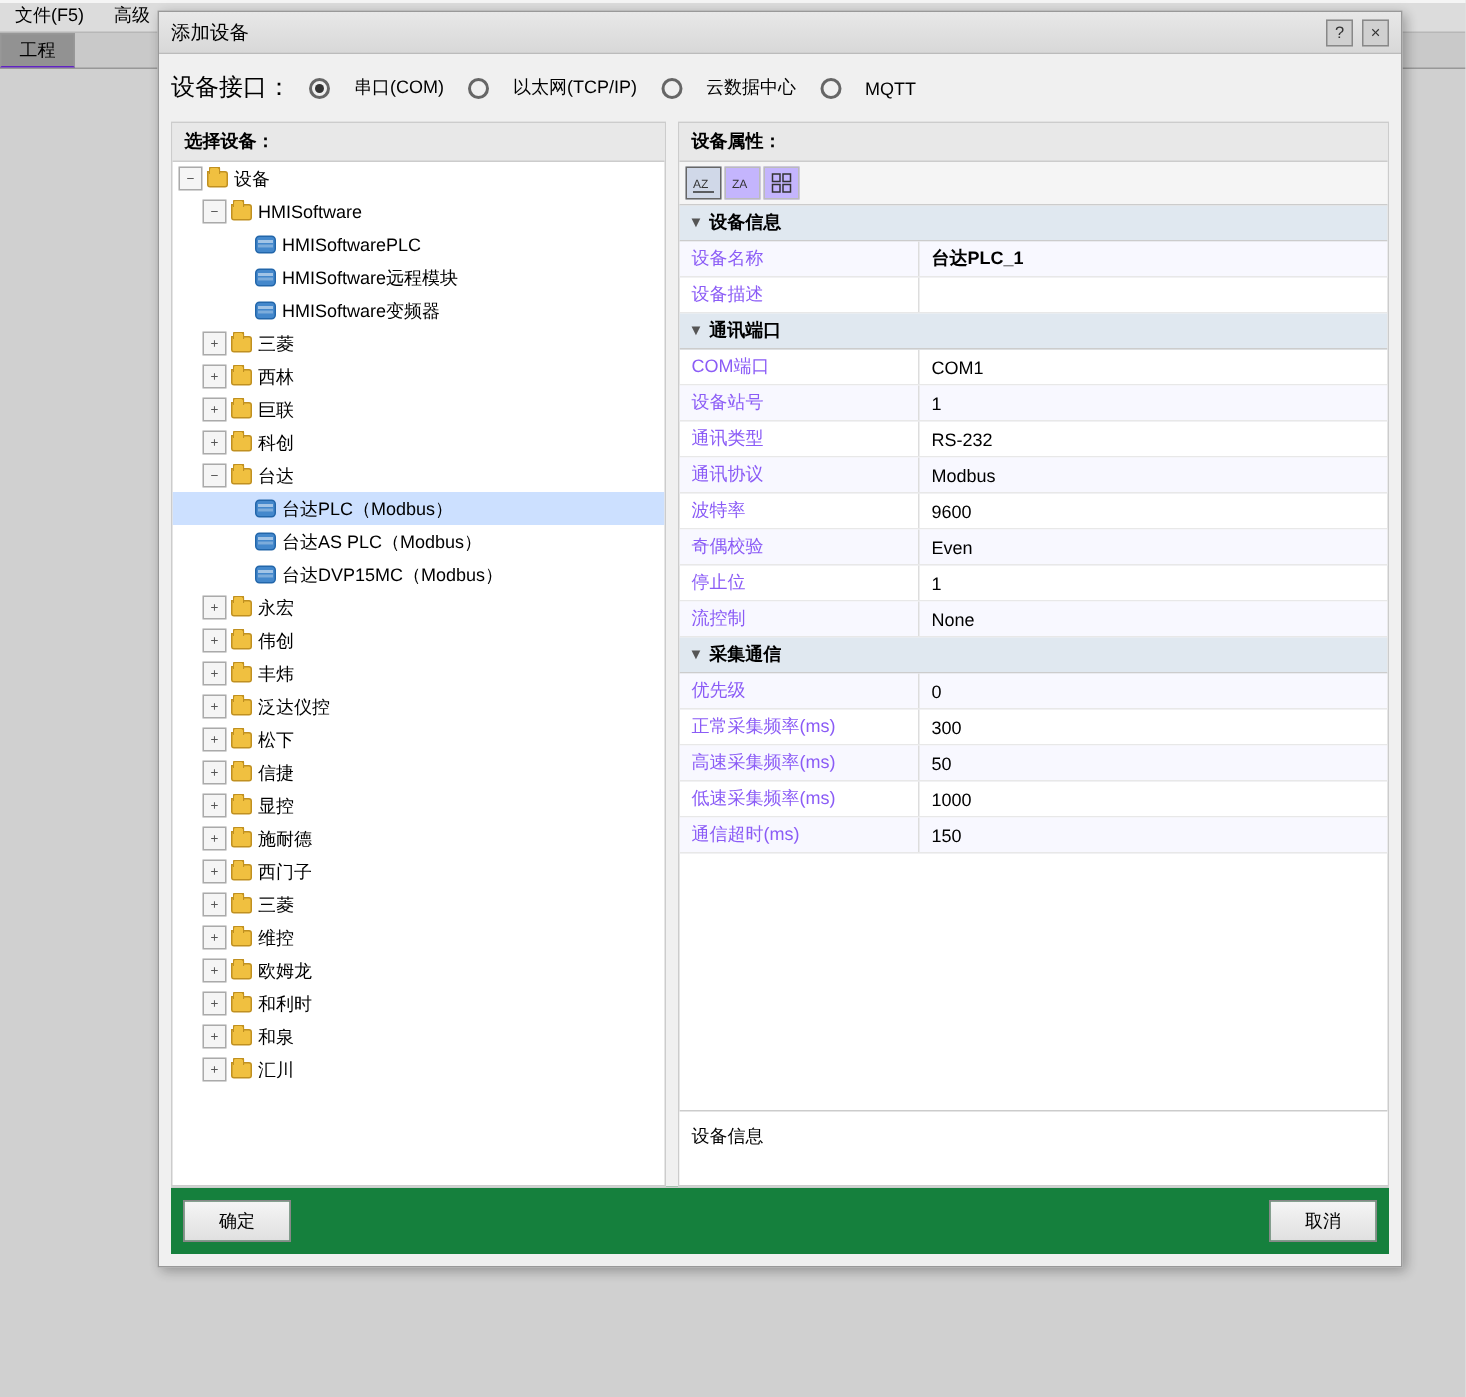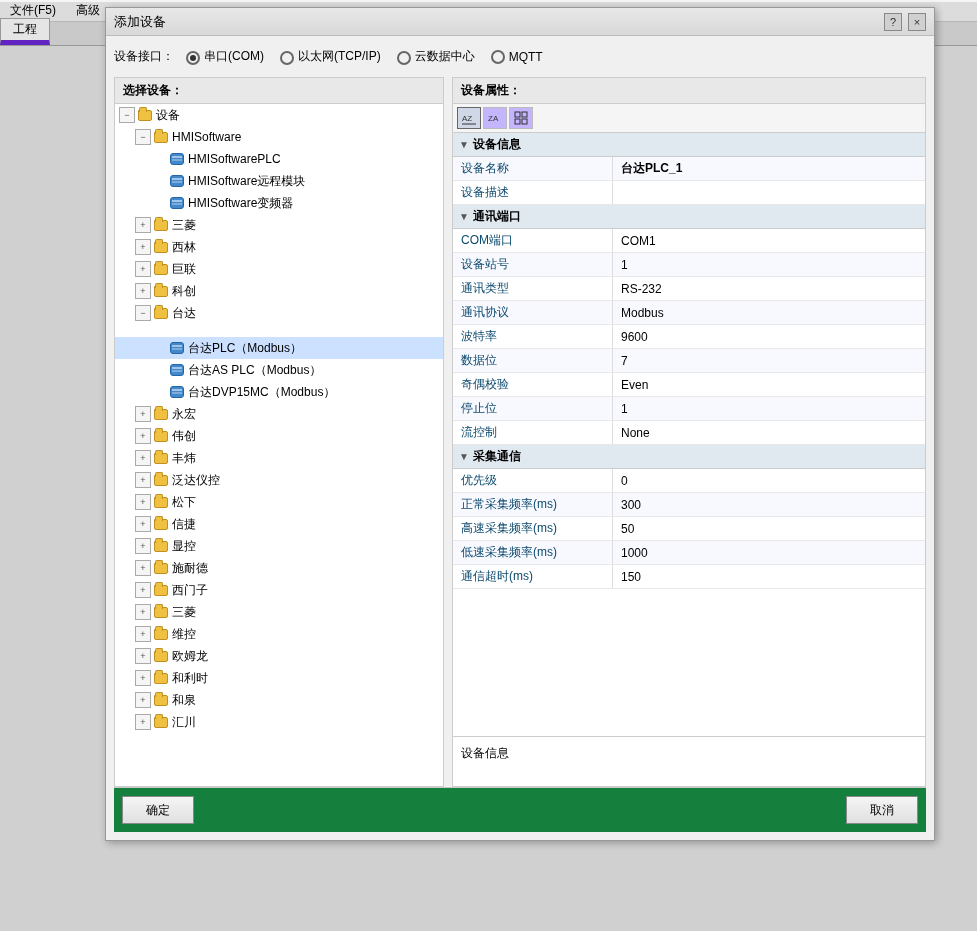--- a/index.html
+++ b/index.html
@@ -79,32 +79,32 @@
 
     
     .interface-row {
       display: flex;
       align-items: center;
       gap: 4px;
       margin-bottom: 8px;
       padding: 4px 0;
     }
     .interface-label {
-      font-size: 12px;
+      font-size: 16px;
       margin-right: 8px;
     }
     .radio-group {
       display: flex;
       gap: 16px;
       align-items: center;
     }
     .radio-item {
       display: flex;
-      align-items: flex-end;
-      gap: 4px;
+      align-items: center;
+      gap: 16px;
       cursor: pointer;
     }
     .radio-circle {
       width: 14px;
       height: 14px;
       border-radius: 50%;
       border: 2px solid #666;
       display: flex;
       align-items: center;
       justify-content: center;
@@ -153,21 +153,20 @@
       display: flex;
       align-items: center;
       padding: 2px 4px;
       cursor: pointer;
       white-space: nowrap;
       font-size: 12px;
       height: 22px;
     }
     .tree-item.selected {
       background: #cce0ff;
-      margin-top: 13px;
     }
     .tree-expander {
       width: 16px;
       height: 16px;
       display: flex;
       align-items: center;
       justify-content: center;
       font-size: 9px;
       color: #555;
       border: 1px solid #aaa;
@@ -290,21 +289,21 @@
       align-items: center;
     }
     .prop-row:nth-child(even) {
       background: #f8f8ff;
     }
     .prop-key {
       width: 160px;
       padding: 3px 8px;
       border-right: 1px solid #ddd;
       font-size: 12px;
-      color: #0c4a6e;
+      color: #8b5cf6;
       flex-shrink: 0;
     }
     .prop-value {
       flex: 1;
       padding: 3px 8px;
       font-size: 12px;
       color: #000000;
     }
     .prop-value.bold {
       font-weight: bold;
@@ -360,22 +359,22 @@
     .bg-tab {
       padding: 2px 12px;
       background: #c8c8c8;
       border: 1px solid #aaa;
       border-bottom: none;
       font-size: 12px;
       margin-right: 2px;
       cursor: pointer;
     }
     .bg-tab.active {
-      background: #ffffff;
-      border-bottom: 5px solid #6d28d9;
+      background: #a3a3a3;
+      border-bottom: 1px solid #6d28d9;
     }
     .bg-top-menu {
       display: flex;
       gap: 0;
       background: #f5f5f5;
       border-bottom: 1px solid #ccc;
       height: 22px;
       align-items: center;
     }
     .bg-menu-item {
@@ -717,24 +716,20 @@
             </div>
             <div class="prop-row">
               <span class="prop-key">通讯协议</span>
               <span class="prop-value">Modbus</span>
             </div>
             <div class="prop-row">
               <span class="prop-key">波特率</span>
               <span class="prop-value">9600</span>
             </div>
             <div class="prop-row">
-              <span class="prop-key">数据位</span>
-              <span class="prop-value">7</span>
-            </div>
-            <div class="prop-row">
               <span class="prop-key">奇偶校验</span>
               <span class="prop-value">Even</span>
             </div>
             <div class="prop-row">
               <span class="prop-key">停止位</span>
               <span class="prop-value">1</span>
             </div>
             <div class="prop-row">
               <span class="prop-key">流控制</span>
               <span class="prop-value">None</span>

